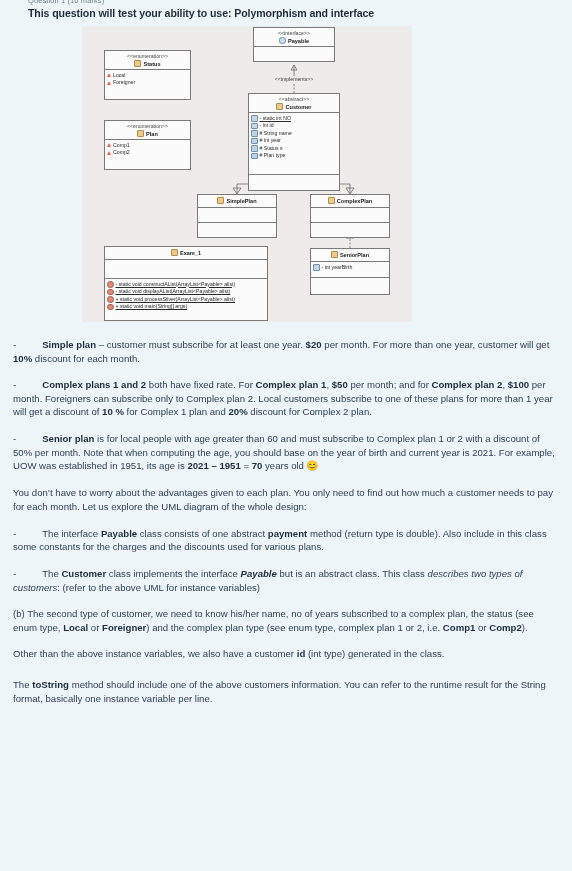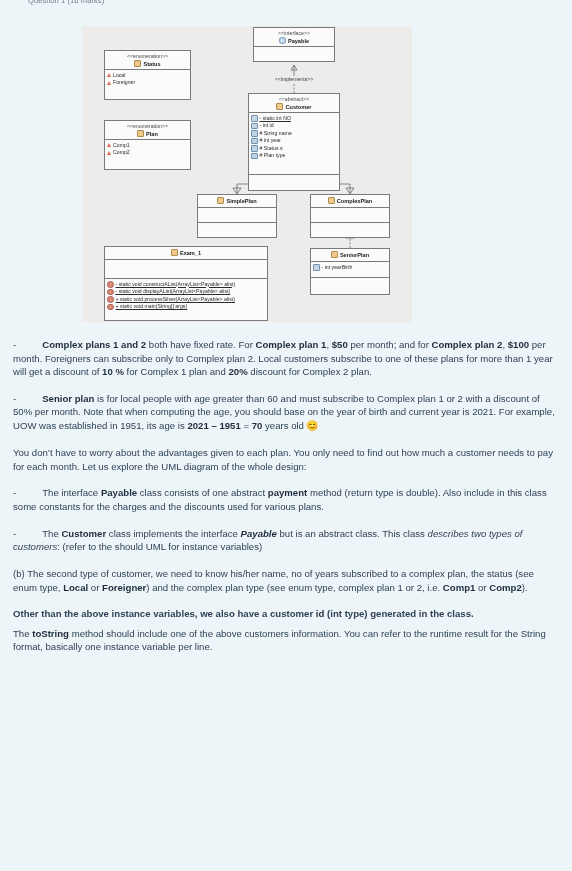--- a/index.html
+++ b/index.html
@@ -166,20 +166,21 @@
   .dash { display: inline-block; width: 26px; }
   .emoji { font-size: 10px; }
   .para-last { margin-bottom: 2px; }
 </style>
 </head>
 <body>
 
 <div class="page">
 
   <div class="q-header">Question 1 (16 marks)</div>
+  <div class="q-title">This question will test your ability to use:  Polymorphism and interface</div>
 
   <div class="uml-panel">
 
     <svg class="uml-svg" viewBox="0 0 330 296">
 
       <line x1="212" y1="39" x2="212" y2="50" stroke="#6a6a6a" stroke-width="0.8"></line>
       <polygon points="212,39 209,44 215,44" fill="none" stroke="#6a6a6a" stroke-width="0.8"></polygon>
       <line x1="212" y1="58" x2="212" y2="69" stroke="#6a6a6a" stroke-width="0.8" stroke-dasharray="2,1.5"></line>
 
       <line x1="212" y1="144" x2="212" y2="158" stroke="#6a6a6a" stroke-width="0.8"></line>
@@ -339,45 +340,48 @@
           <span class="mtext">+ static void main(String[] args)</span>
         </div>
       </div>
     </div>
 
   </div>
 
   <div class="body-text">
 
 
+    <p class="para">
+      <span>-</span><span class="dash"></span><b>Simple plan</b><span> – customer must subscribe for at least one year. </span><b>$20</b><span> per month. For more than one year, customer will get </span><b>10%</b><span> discount for each month.</span>
+    </p>
 
     <p class="para">
       <span>-</span><span class="dash"></span><b>Complex plans 1 and 2</b><span> both have fixed rate. For </span><b>Complex plan 1</b><span>, </span><b>$50</b><span> per month; and for </span><b>Complex plan 2</b><span>, </span><b>$100</b><span> per month. Foreigners can subscribe only to Complex plan 2. Local customers subscribe to one of these plans for more than 1 year will get a discount of </span><b>10 %</b><span> for Complex 1 plan and </span><b>20%</b><span> discount for Complex 2 plan.</span>
     </p>
 
     <p class="para">
       <span>-</span><span class="dash"></span><b>Senior plan</b><span> is for local people with age greater than 60 and must subscribe to Complex plan 1 or 2 with a discount of 50% per month. Note that when computing the age, you should base on the year of birth and current year is 2021. For example, UOW was established in 1951, its age is </span><b>2021 – 1951</b><span> = </span><b>70</b><span> years old </span><span class="emoji">😊</span>
     </p>
 
     <p class="para">You don’t have to worry about the advantages given to each plan. You only need to find out how much a customer needs to pay for each month.  Let us explore the UML diagram of the whole design:</p>
 
     <p class="para">
       <span>-</span><span class="dash"></span><span>The interface </span><b>Payable</b><span> class consists of one abstract </span><b>payment</b><span> method (return type is double). Also include in this class some constants for the charges and the discounts used for various plans.</span>
     </p>
 
     <p class="para">
-      <span>-</span><span class="dash"></span><span>The </span><b>Customer</b><span> class implements the interface </span><b><i>Payable</i></b><span> but is an abstract class. This class </span><i>describes  two types of customers</i><span>: (refer to the should UML for instance variables)</span>
+      <span>-</span><span class="dash"></span><span>The </span><b>Customer</b><span> class implements the interface </span><b><i>Payable</i></b><span> but is an abstract class. This class </span><i>describes  two types of customers</i><span>: (refer to the above UML for instance variables)</span>
     </p>
 
 
     <p class="para">
       <span>(b)   The second type of customer, we need to know his/her name, no of years subscribed to a complex plan, the status (see enum type, </span><b>Local</b><span> or </span><b>Foreigner</b><span>) and the complex plan type (see enum type, complex plan 1 or 2, i.e. </span><b>Comp1</b><span> or </span><b>Comp2</b><span>).</span>
     </p>
 
-    <p class="para" style="margin-bottom:6px;font-weight:bold;">
+    <p class="para" style="margin-bottom:17px;">
       <span>Other than the above instance variables, we also have a customer </span><b>id</b><span> (int type) generated in the class.</span>
     </p>
 
     <p class="para para-last">
       <span>The </span><b>toString</b><span> method should include one of the above customers information. You can refer to the runtime result for the String format, basically one instance variable per line.</span>
     </p>
 
   </div>
 </div>
 

